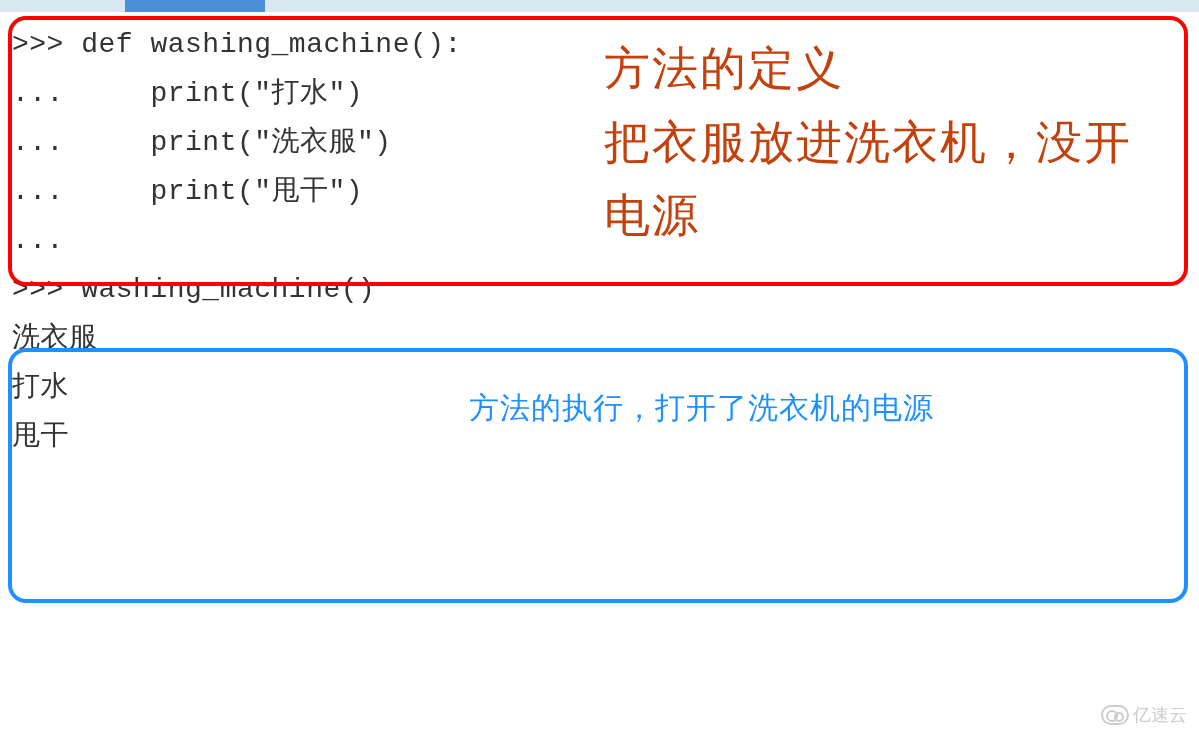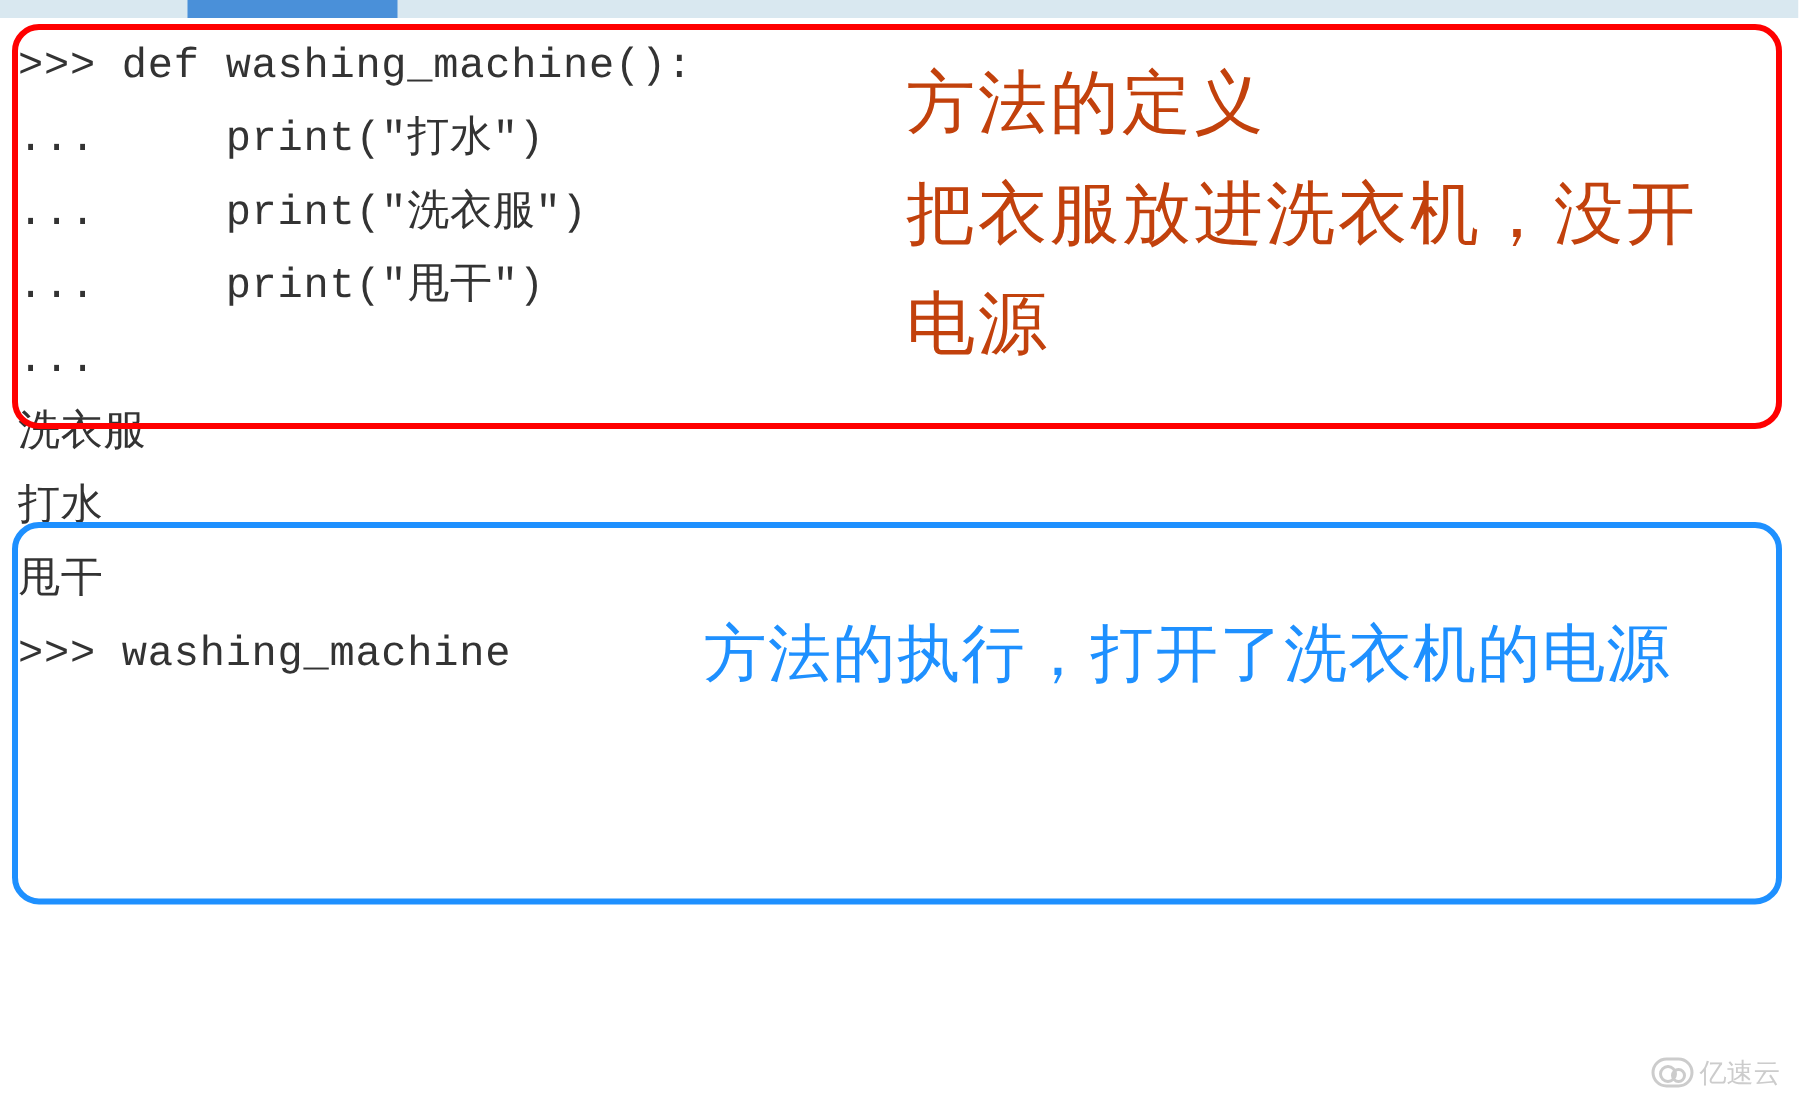--- a/index.html
+++ b/index.html
@@ -72,26 +72,26 @@
       right: 45px;
       width: 550px;
       color: #c2410c;
       font-family: "SimSun", "NSimSun", "FangSong", serif;
       font-size: 46px;
       line-height: 1.6;
       letter-spacing: 2px;
     }
     .blue-annotation {
       position: absolute;
-      top: 404px;
+      top: 384px;
       right: 30px;
       width: 700px;
       color: #1e90ff;
       font-family: "SimSun", "NSimSun", "FangSong", serif;
-      font-size: 42px;
+      font-size: 30px;
       line-height: 1.6;
       letter-spacing: 1px;
     }
     .watermark {
       position: absolute;
       bottom: 8px;
       right: 12px;
       font-family: sans-serif;
       font-size: 18px;
       color: #cccccc;
@@ -133,24 +133,24 @@
 
 <div class="top-bar"></div>
 <div class="top-bar-highlight"></div>
 
 <div class="content">
   <div class="code-line">&gt;&gt;&gt; def washing_machine():</div>
   <div class="code-line">...     print("打水")</div>
   <div class="code-line">...     print("洗衣服")</div>
   <div class="code-line">...     print("甩干")</div>
   <div class="code-line">...</div>
+  <div class="code-line">&gt;&gt;&gt; washing_machine()</div>
   <div class="code-line">洗衣服</div>
   <div class="code-line">打水</div>
   <div class="code-line">甩干</div>
-  <div class="code-line">&gt;&gt;&gt; washing_machine</div>
 </div>
 
 <div class="red-box"></div>
 <div class="blue-box"></div>
 
 <div class="red-annotation">方法的定义<br>把衣服放进洗衣机，没开电源</div>
 <div class="blue-annotation">方法的执行，打开了洗衣机的电源</div>
 
 <div class="watermark">
   <span class="watermark-icon"></span>

